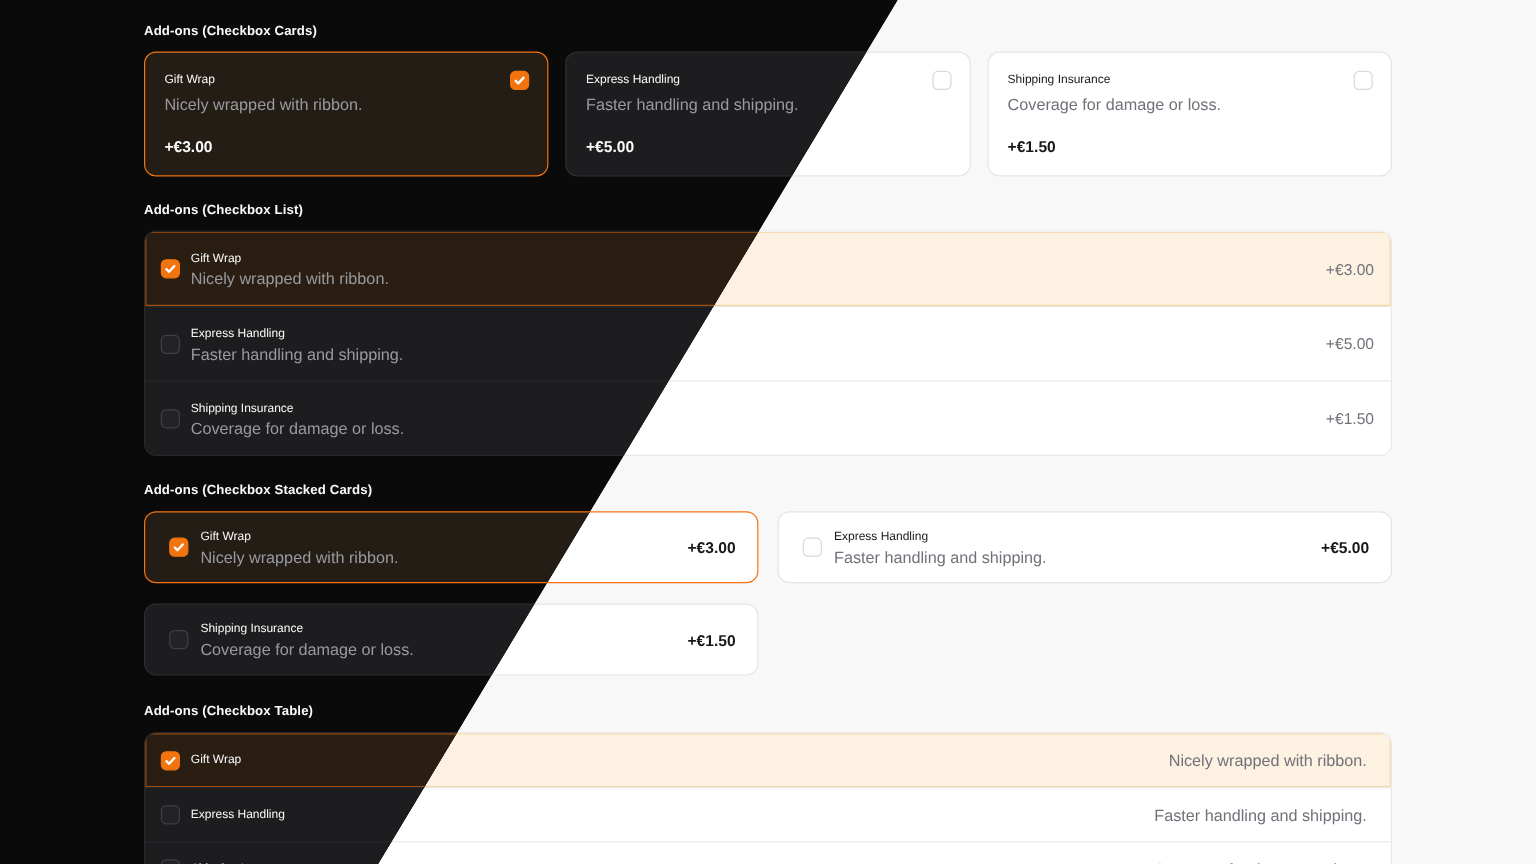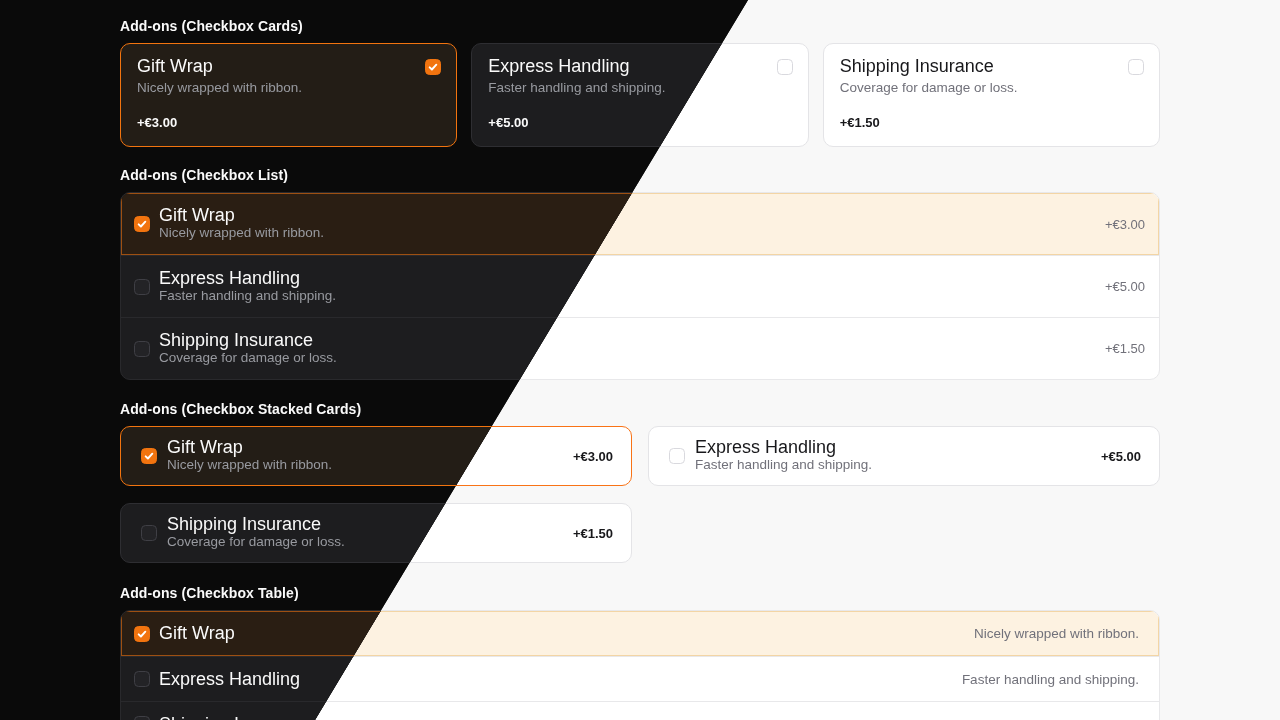--- a/index.html
+++ b/index.html
@@ -37,21 +37,21 @@
     --checked-card-bg: #231d16;
     --soft-bg: #2a1e13;
     --soft-border: #9e5012;
     --check-bg: #232326;
     --check-border: #3f3f45;
   }
 
   .page { position: absolute; inset: 0; background: var(--bg); padding: 19px 120px 0; }
 
   .hd {
-    font-size: 14px; font-weight: 700; line-height: 15px;
+    font-size: 11px; font-weight: 700; line-height: 15px;
     color: var(--fg); margin-bottom: 9px; letter-spacing: 0.1px;
   }
 
   
   .cb {
     width: 16px; height: 16px; flex: none;
     border-radius: 4.5px;
     border: 1px solid var(--check-border);
     background: var(--check-bg);
     display: flex; align-items: center; justify-content: center;
@@ -61,21 +61,21 @@
 
   
   .grid3 { display: grid; grid-template-columns: repeat(3, 1fr); gap: 14px; margin-bottom: 21px; }
   .card-lg {
     position: relative; height: 104px;
     background: var(--card); border: 1px solid var(--border); border-radius: 10px;
     padding: 14px 16px;
   }
   .card-lg.checked { border-color: var(--accent); background: var(--checked-card-bg); }
   .card-lg .cb { position: absolute; top: 15px; right: 15px; }
-  .t  { font-size: 18px; font-weight: 500; line-height: 17px; color: var(--fg); }
+  .t  { font-size: 10px; font-weight: 500; line-height: 17px; color: var(--fg); }
   .d  { font-size: 13.5px; line-height: 17px; color: var(--muted); margin-top: 4px; }
   .p  { font-size: 13px; font-weight: 700; color: var(--fg); margin-top: 19px; }
 
   
   .list {
     background: var(--card); border: 1px solid var(--row-border); border-radius: 10px;
     overflow: hidden; margin-bottom: 22px;
   }
   .lrow { height: 62px; display: flex; align-items: center; gap: 9px; padding: 0 14px 0 13px; }
   .lrow + .lrow { border-top: 1px solid var(--row-border); }

